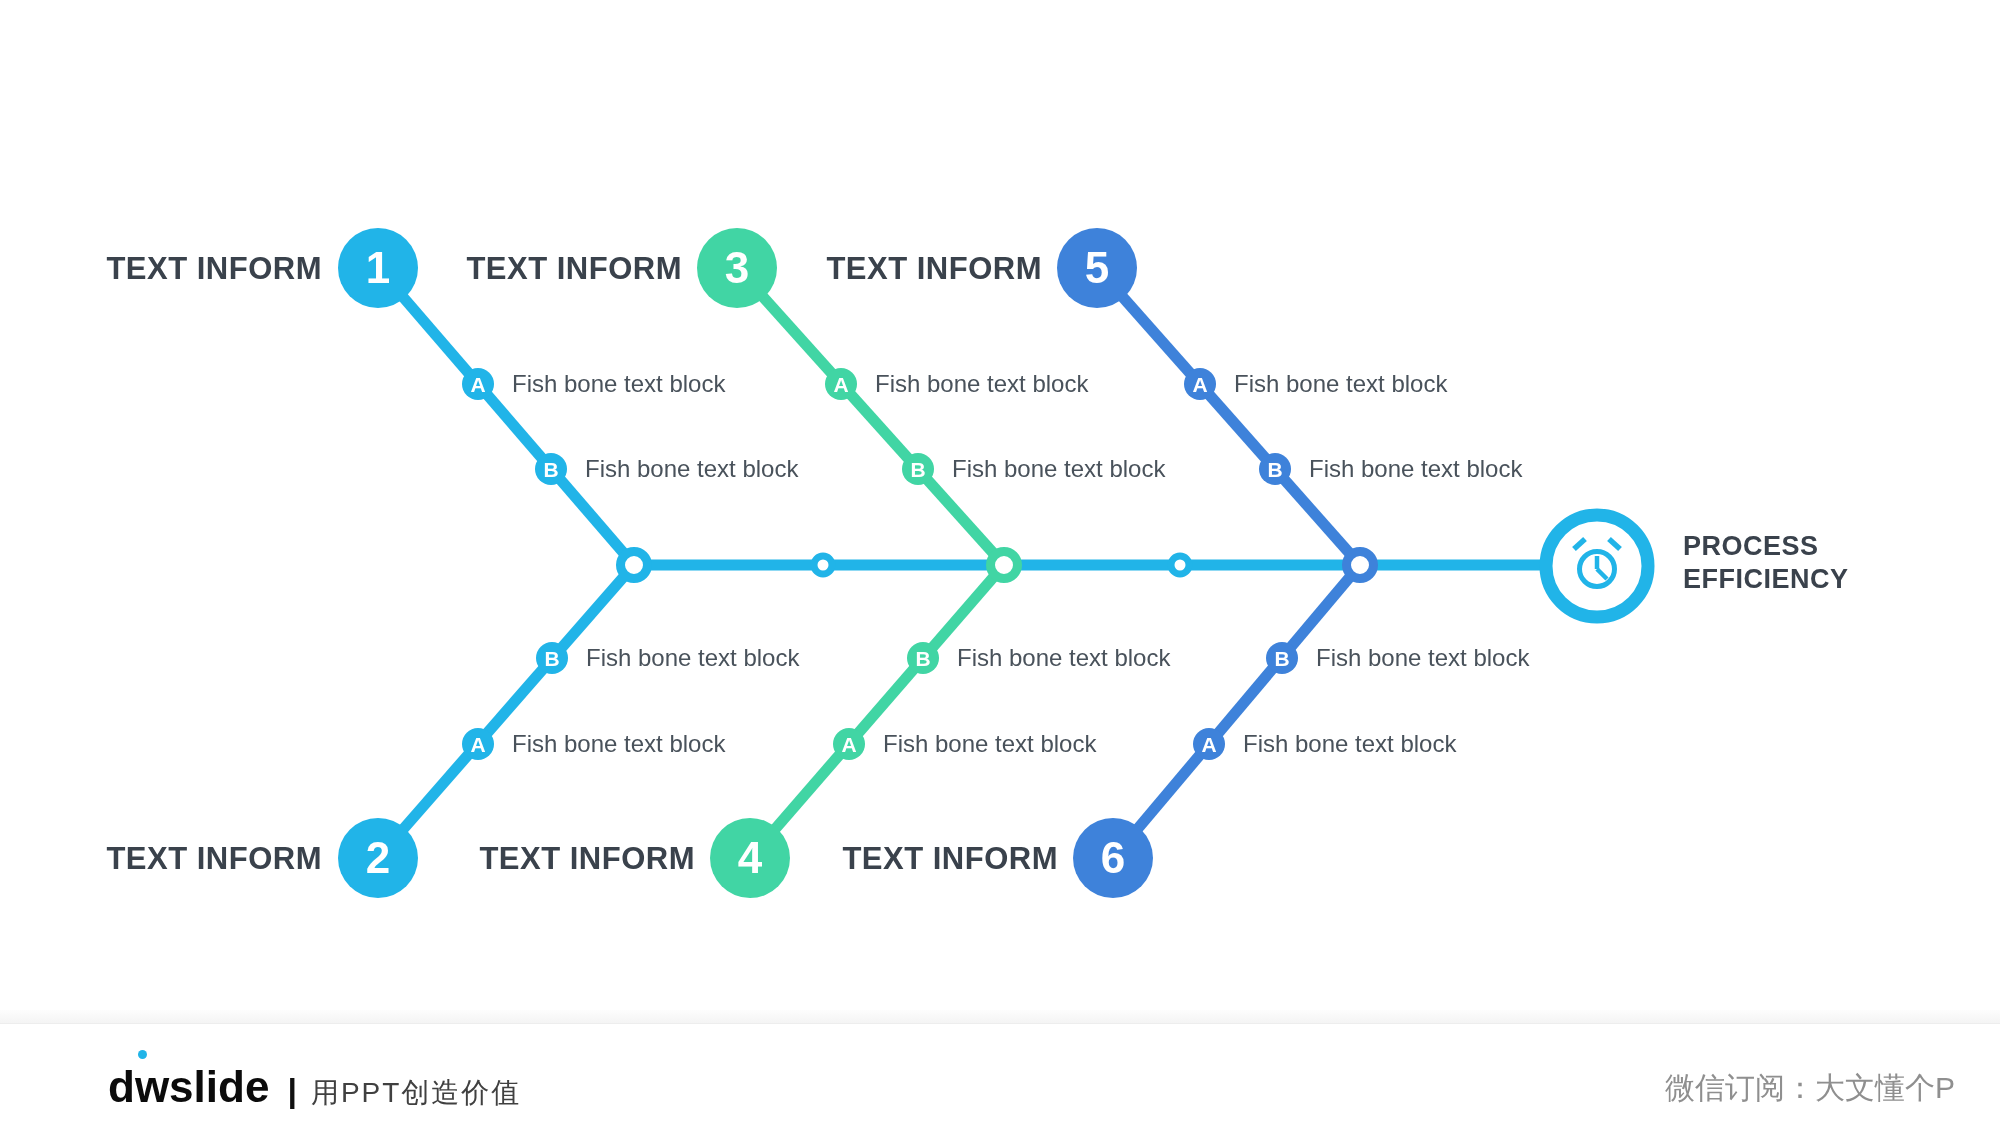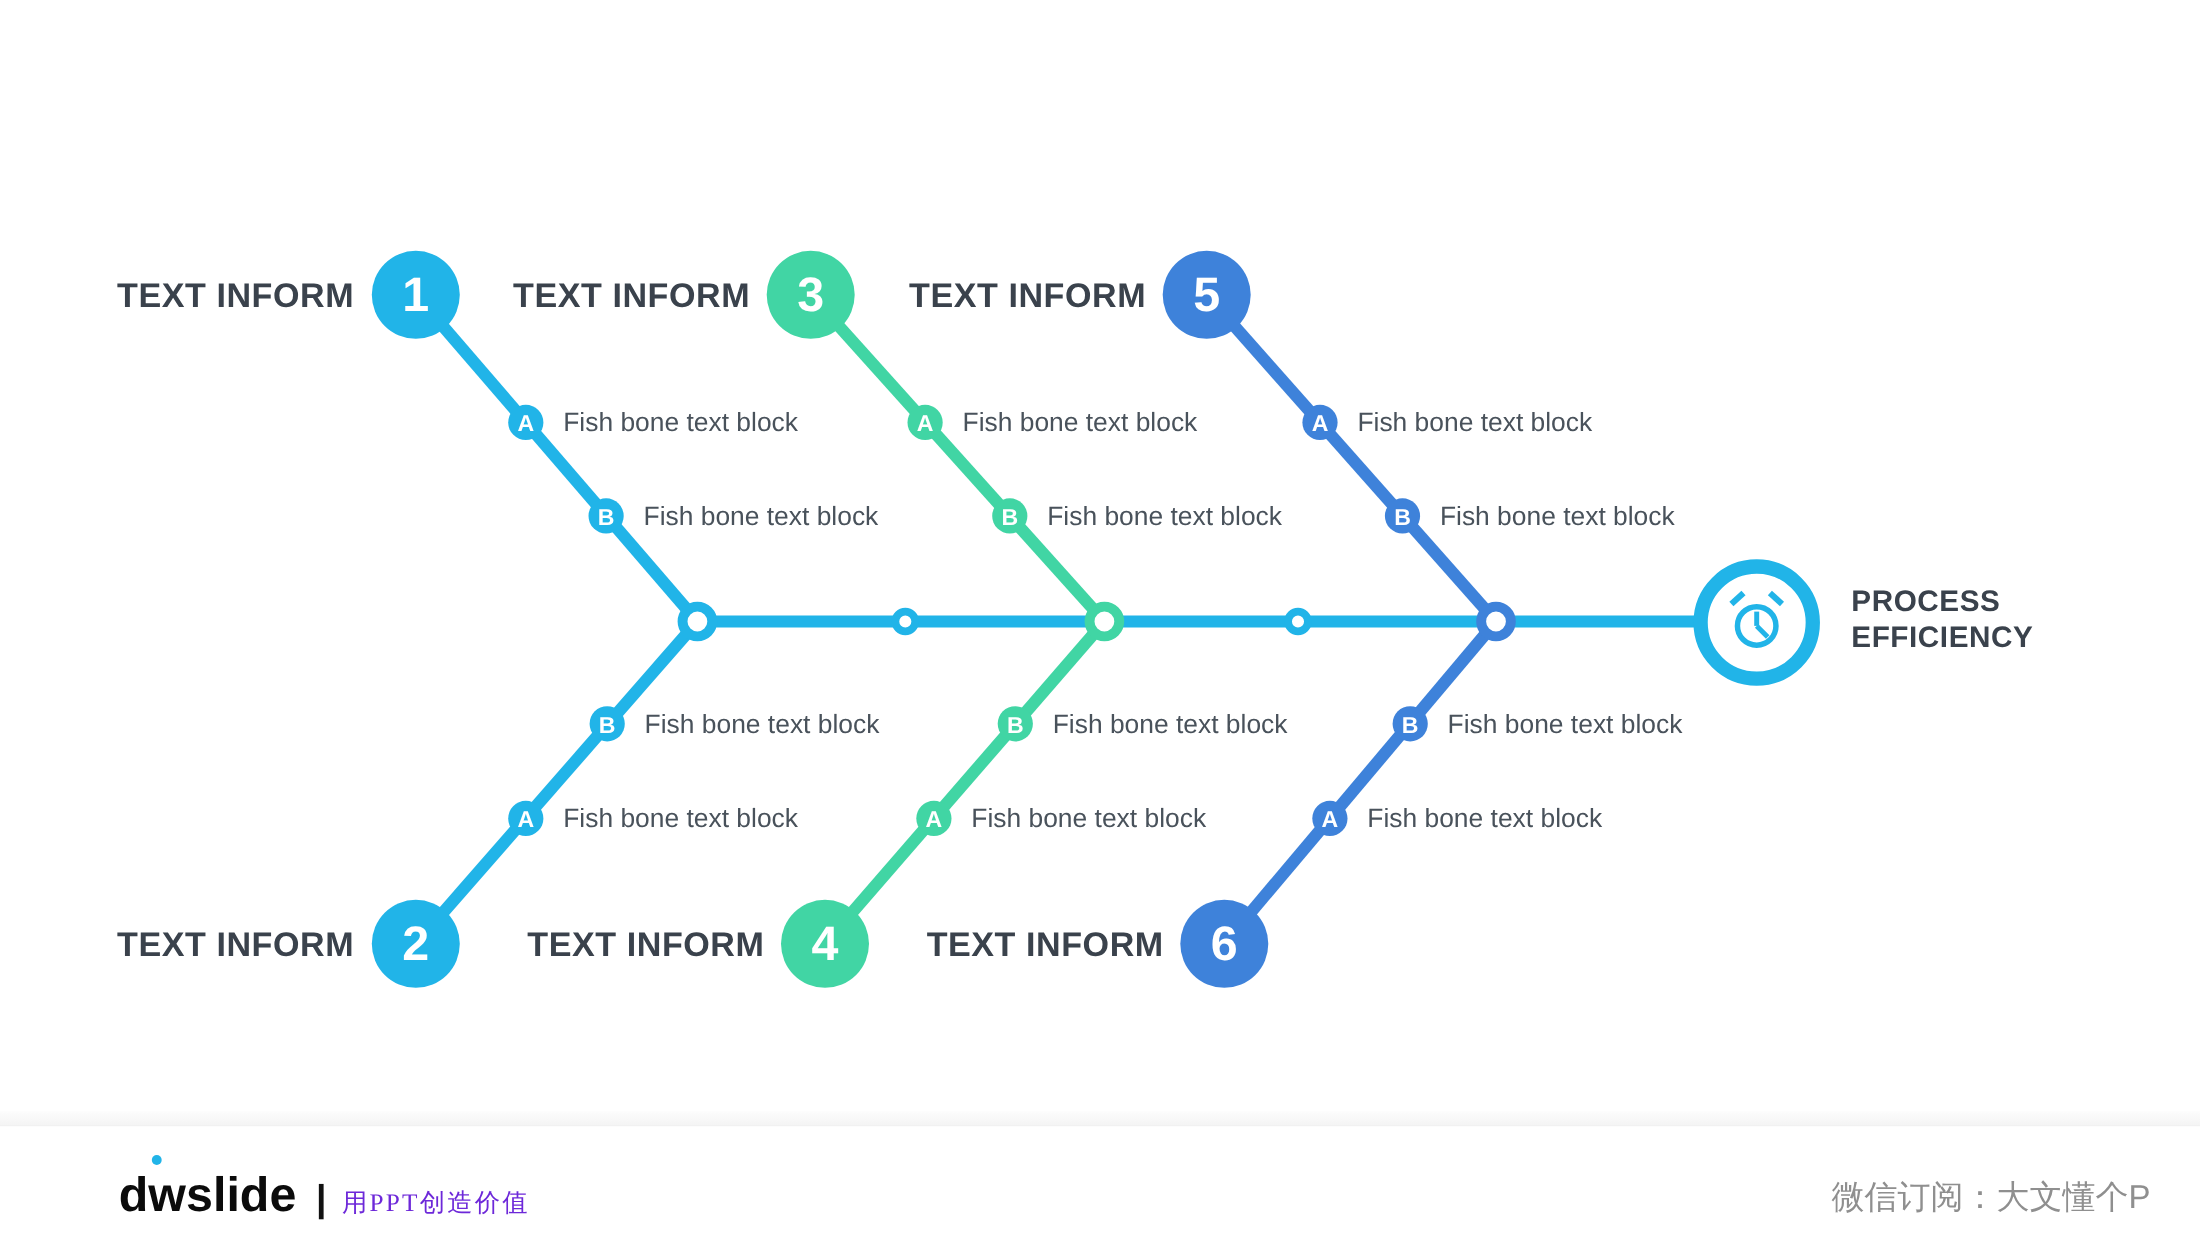--- a/index.html
+++ b/index.html
@@ -22,21 +22,21 @@
   .head-title{font-size:27px;font-weight:bold;fill:#3a424c;letter-spacing:.5px;}
 
   
   .slide-edge{position:absolute;left:0;top:1010px;width:2000px;height:13px;
               background:linear-gradient(#fdfdfd,#f4f4f4);border-bottom:1px solid #ededed;}
   .footer{position:absolute;left:0;top:1024px;width:2000px;height:101px;background:#fff;text-align:right;}
   .logo-group{position:absolute;left:108px;top:38px;display:flex;align-items:baseline;}
   .logo{position:relative;font-size:44px;font-weight:bold;color:#0b0b0b;letter-spacing:0px;}
   .logo-dot{position:absolute;left:30px;top:-12px;width:9px;height:9px;border-radius:50%;background:#21b4e8;}
   .logo-sep{font-size:34px;font-weight:bold;color:#111;margin:0 14px 0 18px;}
-  .tagline{font-size:23px;color:#6d28d9;letter-spacing:2px;font-family:Liberation Serif, serif;}
+  .tagline{font-size:28px;color:#404040;letter-spacing:2px;}
   .wechat{position:absolute;right:45px;top:44px;font-size:30px;color:#8f8f8f;}
 </style>
 </head>
 <body>
 
 <div class="stage">
 
   <svg width="2000" height="1125" viewBox="0 0 2000 1125">
 
     <line class="branch-line st-cyan" x1="378" y1="268" x2="634" y2="565"></line>

